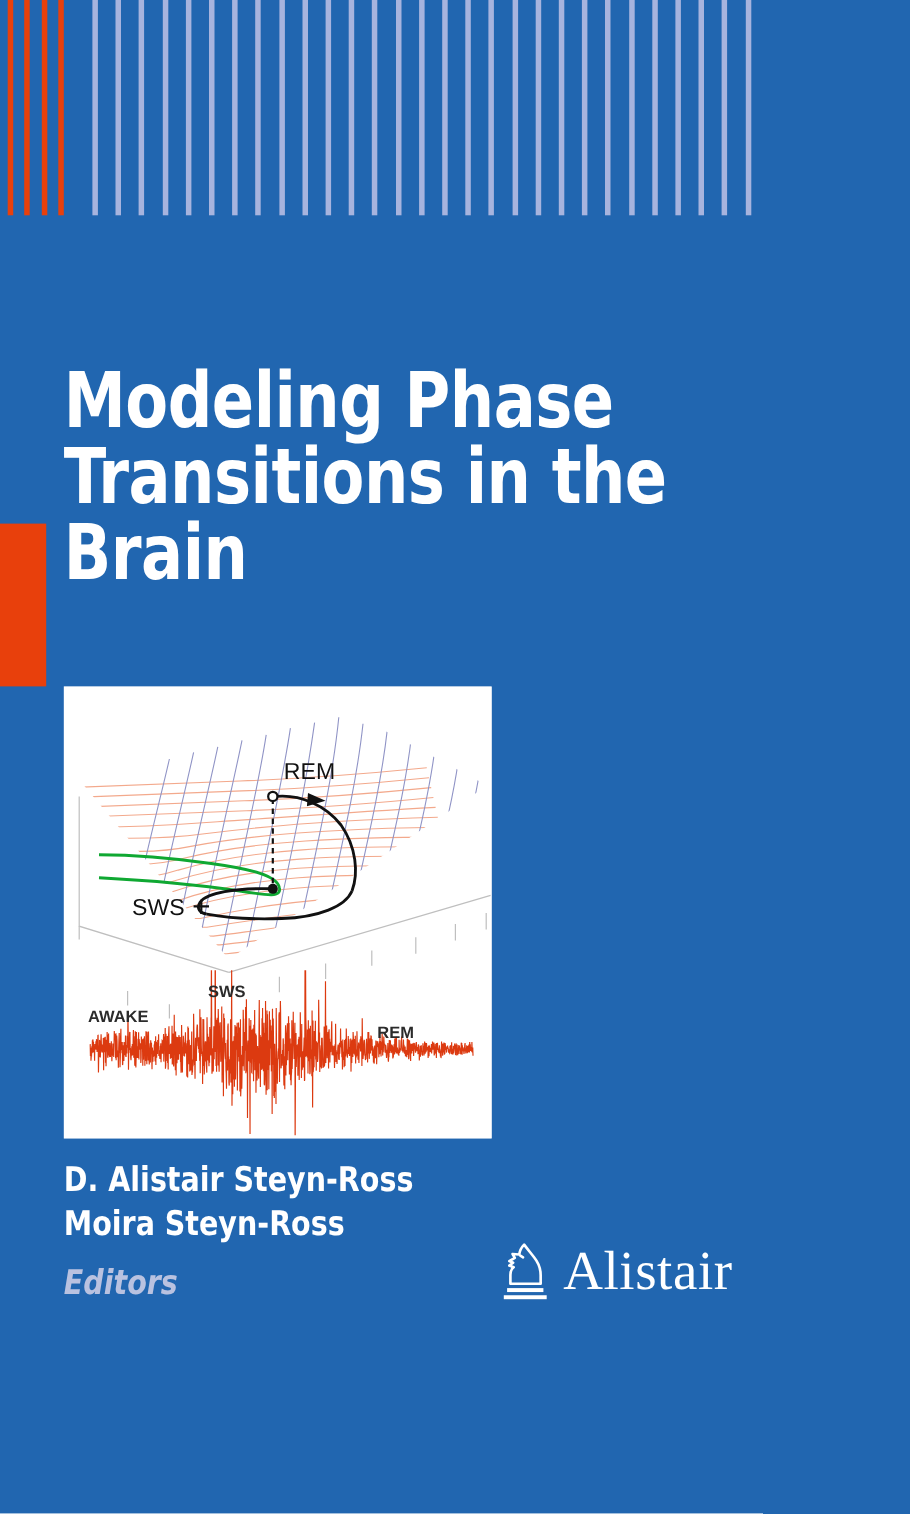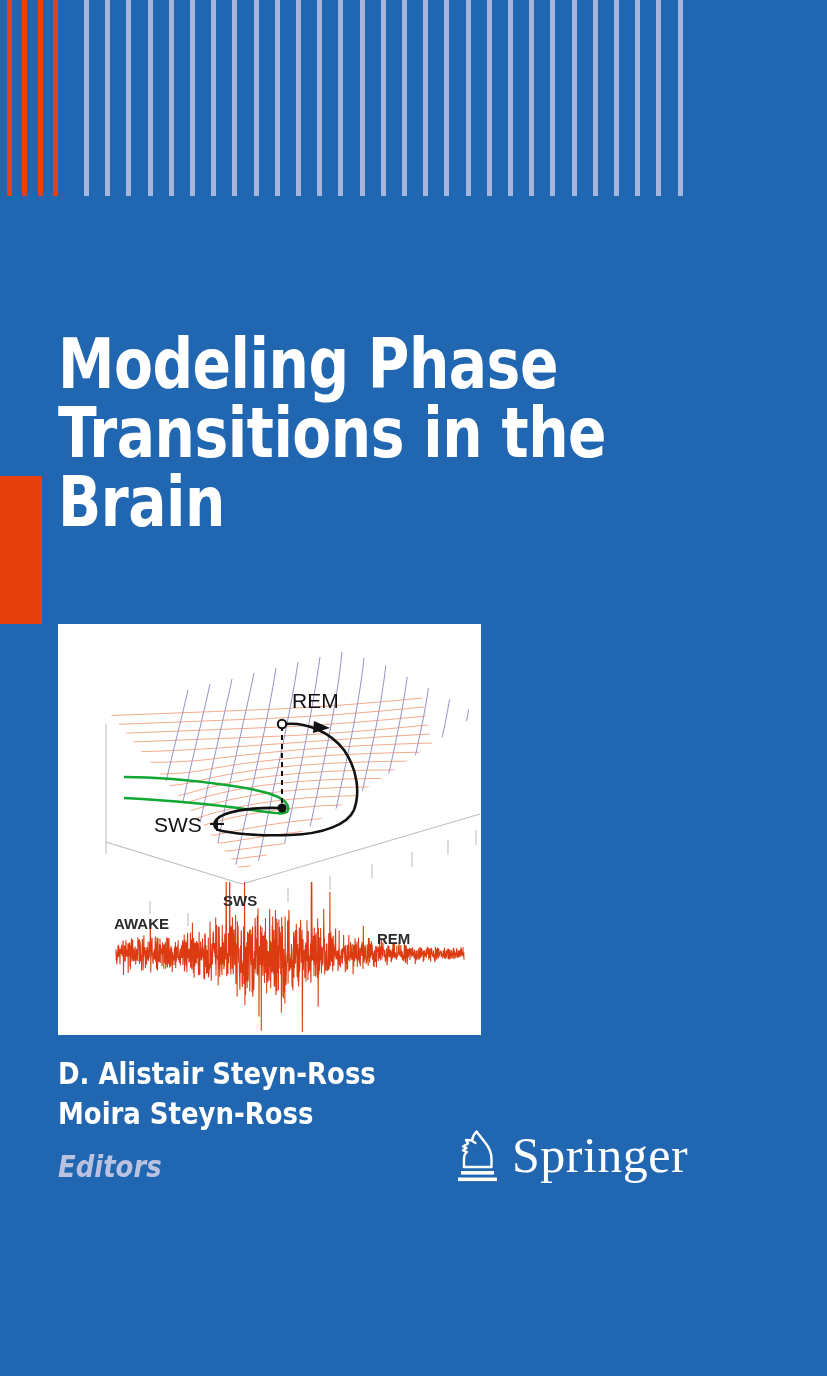--- a/index.html
+++ b/index.html
@@ -79,21 +79,20 @@
 
   
   #art-panel {
     position: absolute;
     left: 58px;
     top: 624px;
     width: 389px;
     height: 411px;
     background: #ffffff;
     overflow: hidden;
-    padding-left: 34px;
   }
   #art-panel svg { display: block; }
 
   
   #authors {
     position: absolute;
     left: 58px;
     top: 1054px;
     color: #ffffff;
     font-family: "Liberation Sans Narrow", "DejaVu Sans Condensed", "Liberation Sans", sans-serif;
@@ -288,16 +287,16 @@
     <svg width="48" height="58" viewBox="0 0 48 58">
       <g fill="none" stroke="#ffffff" stroke-width="2.4" stroke-linejoin="round" stroke-linecap="round">
         <path d="M24.5,5.5 C27.5,9.5 30,12.5 33.5,17 C37.5,22 39.5,27 39.5,33 L39.5,41 L12,41 L12,33
                  C12,30 12.8,27.5 15,26 L11,24.5 L14.5,22 L11,20.5 L16,17.5 L14,14 L20,14.5
                  C20.5,11 22,8 24.5,5.5 Z"></path>
         <path d="M21,15.5 L23.5,17"></path>
       </g>
       <rect x="9" y="45" width="33" height="3.6" fill="#ffffff"></rect>
       <rect x="6" y="51.5" width="39" height="3.6" fill="#ffffff"></rect>
     </svg>
-    <div id="springer-wordmark">Springer</div>
+    <div id="springer-wordmark">Alistair</div>
   </div>
 
 </div>
 
 </body></html>

